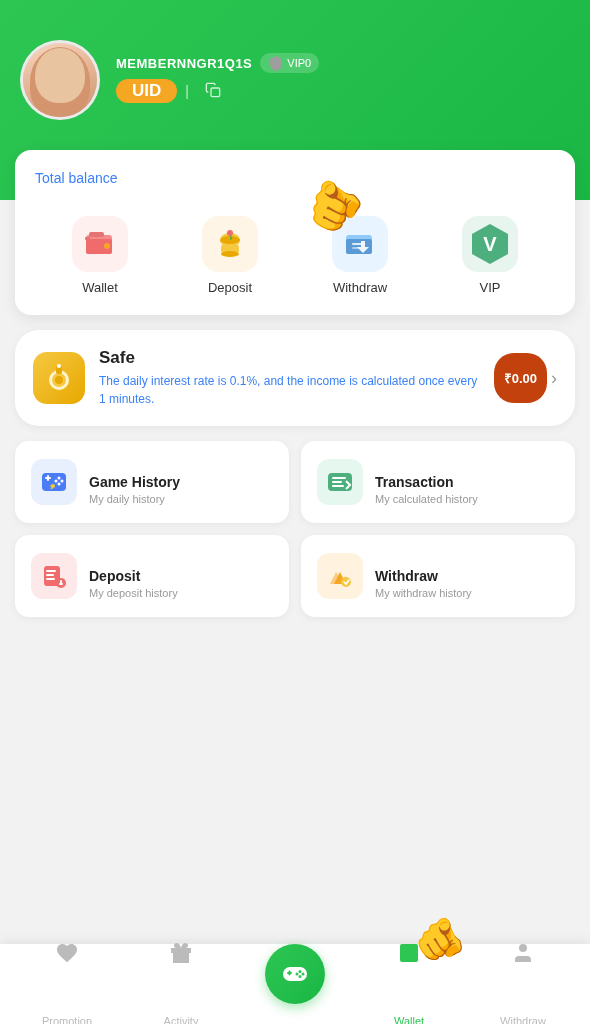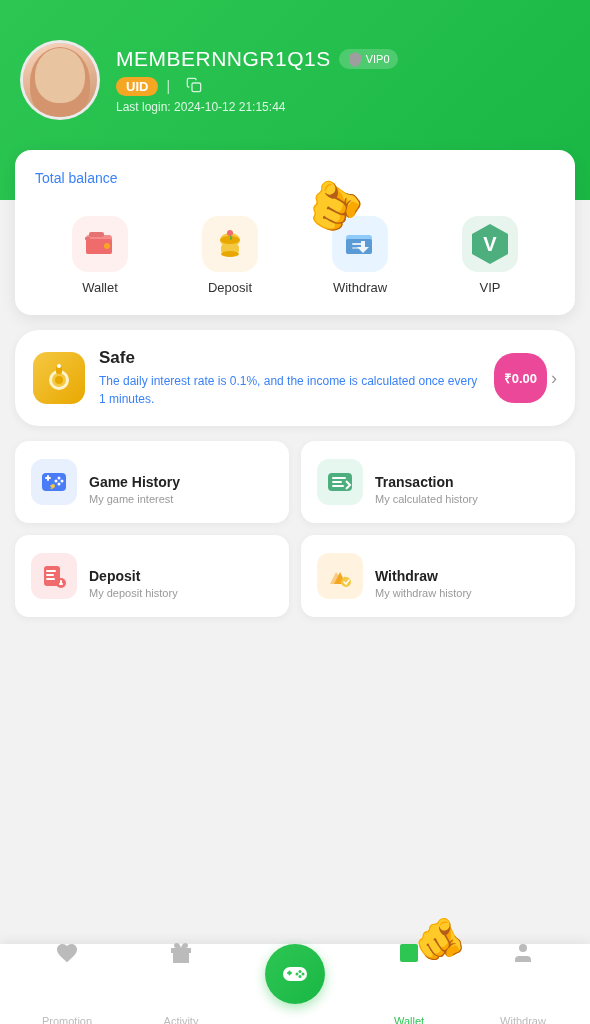--- a/index.html
+++ b/index.html
@@ -67,22 +67,22 @@
       flex: 1;
     }
     .username-row {
       display: flex;
       align-items: center;
       gap: 8px;
       margin-bottom: 6px;
     }
     .username {
       color: white;
-      font-size: 21px;
-      font-weight: 400;
+      font-size: 13px;
+      font-weight: 700;
       letter-spacing: 0.5px;
     }
     .vip-badge {
       display: flex;
       align-items: center;
       gap: 3px;
       background: rgba(255,255,255,0.2);
       border-radius: 12px;
       padding: 2px 8px;
     }
@@ -93,23 +93,23 @@
     }
     .uid-row {
       display: flex;
       align-items: center;
       gap: 8px;
       margin-bottom: 4px;
     }
     .uid-label {
       background: #f5a623;
       color: white;
-      font-size: 13px;
+      font-size: 17px;
       font-weight: 700;
-      padding: 2px 10px;
+      padding: 2px 16px;
       border-radius: 12px;
     }
     .uid-divider {
       color: rgba(255,255,255,0.7);
       font-size: 14px;
     }
     .uid-value {
       color: rgba(255,255,255,0.9);
       font-size: 13px;
     }
@@ -226,21 +226,21 @@
       font-size: 12px;
       color: #3b82f6;
       line-height: 1.5;
     }
     .safe-amount {
       display: flex;
       align-items: center;
       gap: 4px;
     }
     .safe-badge {
-      background: #ec4899;
+      background: #c2410c;
       color: white;
       font-size: 13px;
       font-weight: 600;
       padding: 16px 10px;
       border-radius: 20px;
     }
     .safe-arrow {
       color: #999;
       font-size: 18px;
     }
@@ -391,23 +391,20 @@
         <span class="uid-label">UID</span>
         <span class="uid-divider">|</span>
         <span class="uid-value"></span>
         <span class="copy-icon">
           <svg width="16" height="16" viewBox="0 0 24 24" fill="rgba(255,255,255,0.8)">
             <rect x="9" y="9" width="13" height="13" rx="2" fill="none" stroke="rgba(255,255,255,0.8)" stroke-width="2"></rect>
             <path d="M5 15H4a2 2 0 0 1-2-2V4a2 2 0 0 1 2-2h9a2 2 0 0 1 2 2v1" fill="none" stroke="rgba(255,255,255,0.8)" stroke-width="2"></path>
           </svg>
         </span>
       </div>
-      <div class="last-login">
-        <span>Last login:</span>&nbsp;<span>2024-10-12 21:15:44</span>
-      </div>
     </div>
   </div>
 </div>
 
 <div class="balance-card">
   <div class="balance-label">Total balance</div>
   <div class="balance-amount"></div>
 
   <div class="action-icons">
 
@@ -497,21 +494,21 @@
         <circle cx="19" cy="10" r="1.5" fill="white"></circle>
         <circle cx="22" cy="13" r="1.5" fill="white"></circle>
         <circle cx="16" cy="13" r="1.5" fill="white"></circle>
         <circle cx="19" cy="16" r="1.5" fill="white"></circle>
         <circle cx="13" cy="18" r="2" fill="#f5c842"></circle>
         <text x="10" y="21" font-size="6" fill="#f5c842">$</text>
       </svg>
     </div>
     <div class="grid-text">
       <div class="grid-title">Game History</div>
-      <div class="grid-subtitle">My game interest</div>
+      <div class="grid-subtitle">My daily history</div>
     </div>
   </div>
 
   <div class="grid-item">
     <div class="grid-icon grid-icon-transaction">
       <svg width="28" height="28" viewBox="0 0 28 28">
         <rect x="2" y="5" width="24" height="18" rx="4" fill="#4caf7d"></rect>
         <rect x="6" y="9" width="14" height="2" rx="1" fill="white"></rect>
         <rect x="6" y="13" width="10" height="2" rx="1" fill="white"></rect>
         <rect x="6" y="17" width="12" height="2" rx="1" fill="white"></rect>

